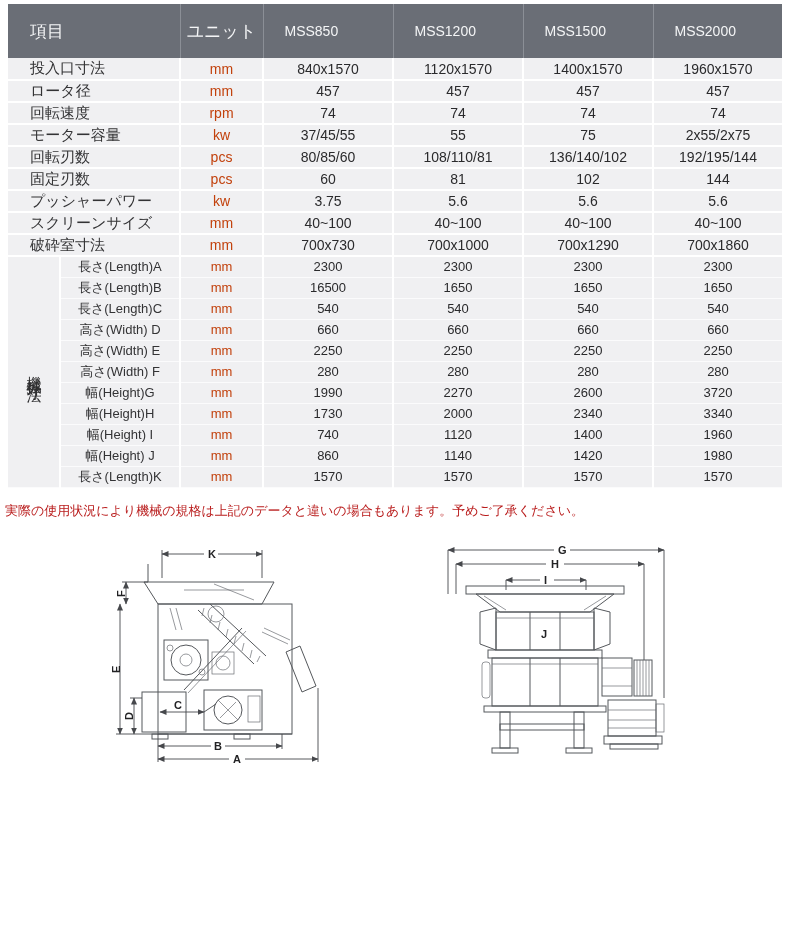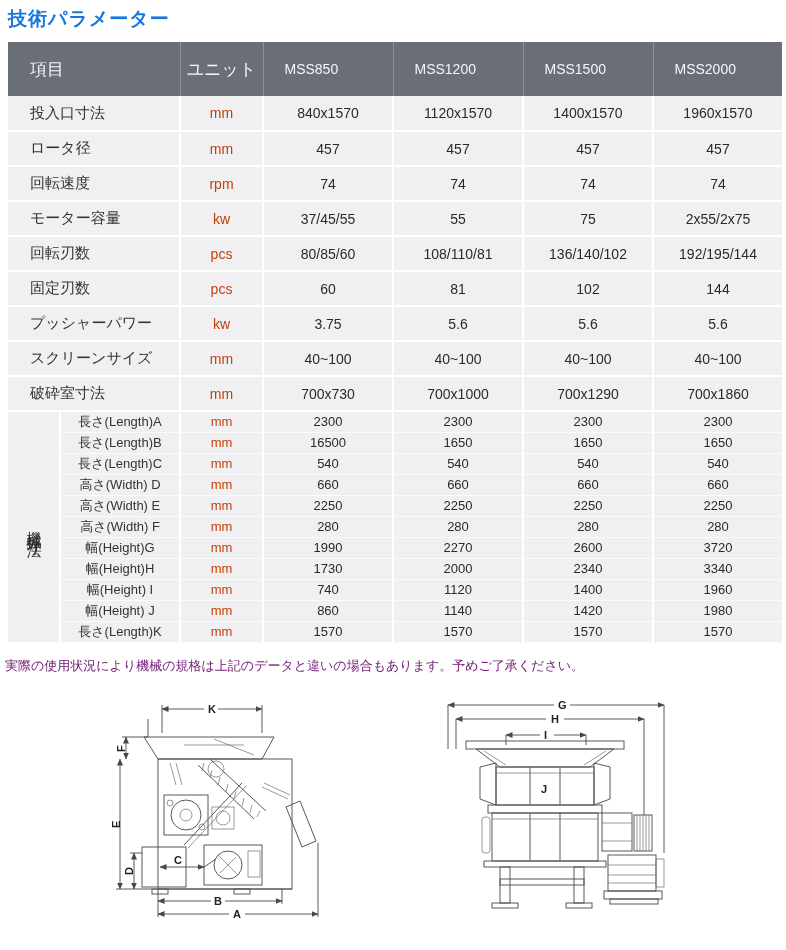--- a/index.html
+++ b/index.html
@@ -9,50 +9,49 @@
   .page-title { color:#1577e0; font-size:19px; font-weight:bold; margin:2px 0 10px 8px; letter-spacing:1px; }
 
   table.spec { border-collapse:collapse; margin-left:8px; width:774px; table-layout:fixed; background:#f0f0f2; }
   thead th { background:#6a6e76; color:#f4f5f6; font-weight:normal; height:54px; border-right:1px solid #8b8f96; vertical-align:middle; }
   thead th:last-child { border-right:none; }
   th.th-item { text-align:left; padding-left:22px; font-size:17px; }
   th.th-unit { font-size:17px; }
   th.th-model { text-align:left; font-size:14px;padding-left:21px; }
 
   td { background:#f0f0f2; border-right:2px solid #ffffff; vertical-align:middle; }
-  tr.main-row td { border-bottom:2px solid #ffffff; height:35px; }
+  tr.main-row td { border-bottom:2px solid #ffffff; height:22px; }
   tr.sub-row td  { border-bottom:1px solid #fbfbfc; height:21px; }
   td:last-child { border-right:none; }
 
   td.label-cell { text-align:left; padding-left:22px; font-size:15px; color:#333335; }
   td.unit-cell  { text-align:center; font-size:14px; color:#c2410c; }
   td.value-cell { text-align:center; font-size:14px; color:#2a2a2c; }
   tr.sub-row td.unit-cell, tr.sub-row td.value-cell { font-size:13px; }
   td.sub-label-cell { text-align:center; font-size:13px; color:#333335; }
   td.group-cell {
     writing-mode:vertical-rl; text-orientation:upright;
     text-align:center; font-size:15px; letter-spacing:3px; color:#2f2f31;
     border-bottom:none;
   }
 
-  .footnote { margin:14px 0 0 5px; font-size:13px; color:#701a75; }
+  .footnote { margin:14px 0 0 5px; font-size:13px; color:#b91c1c; }
 
   .diagrams { display:flex; align-items:flex-start; margin-top:18px; padding-left:112px; gap:78px; }
   .diagram svg { display:block; }
   .dwg { stroke:#55585c; stroke-width:1; fill:none; }
   .dwg-thin { stroke:#6a6d72; stroke-width:0.7; fill:none; }
   .dim { stroke:#46484c; stroke-width:0.9; fill:none; }
   .dim-label { font-family:"Liberation Sans","DejaVu Sans",sans-serif; font-size:11px; font-weight:bold; fill:#222224; }
 </style>
 </head>
 <body>
 
 <div class="page">
 
-  <div class="page-title">技術パラメーター</div>
 
   <table class="spec">
     <colgroup>
       <col style="width:52px">
         <col style="width:120px">
         <col style="width:83px">
       <col style="width:130px">
         <col style="width:130px">
         <col style="width:130px">
         <col style="width:129px">

